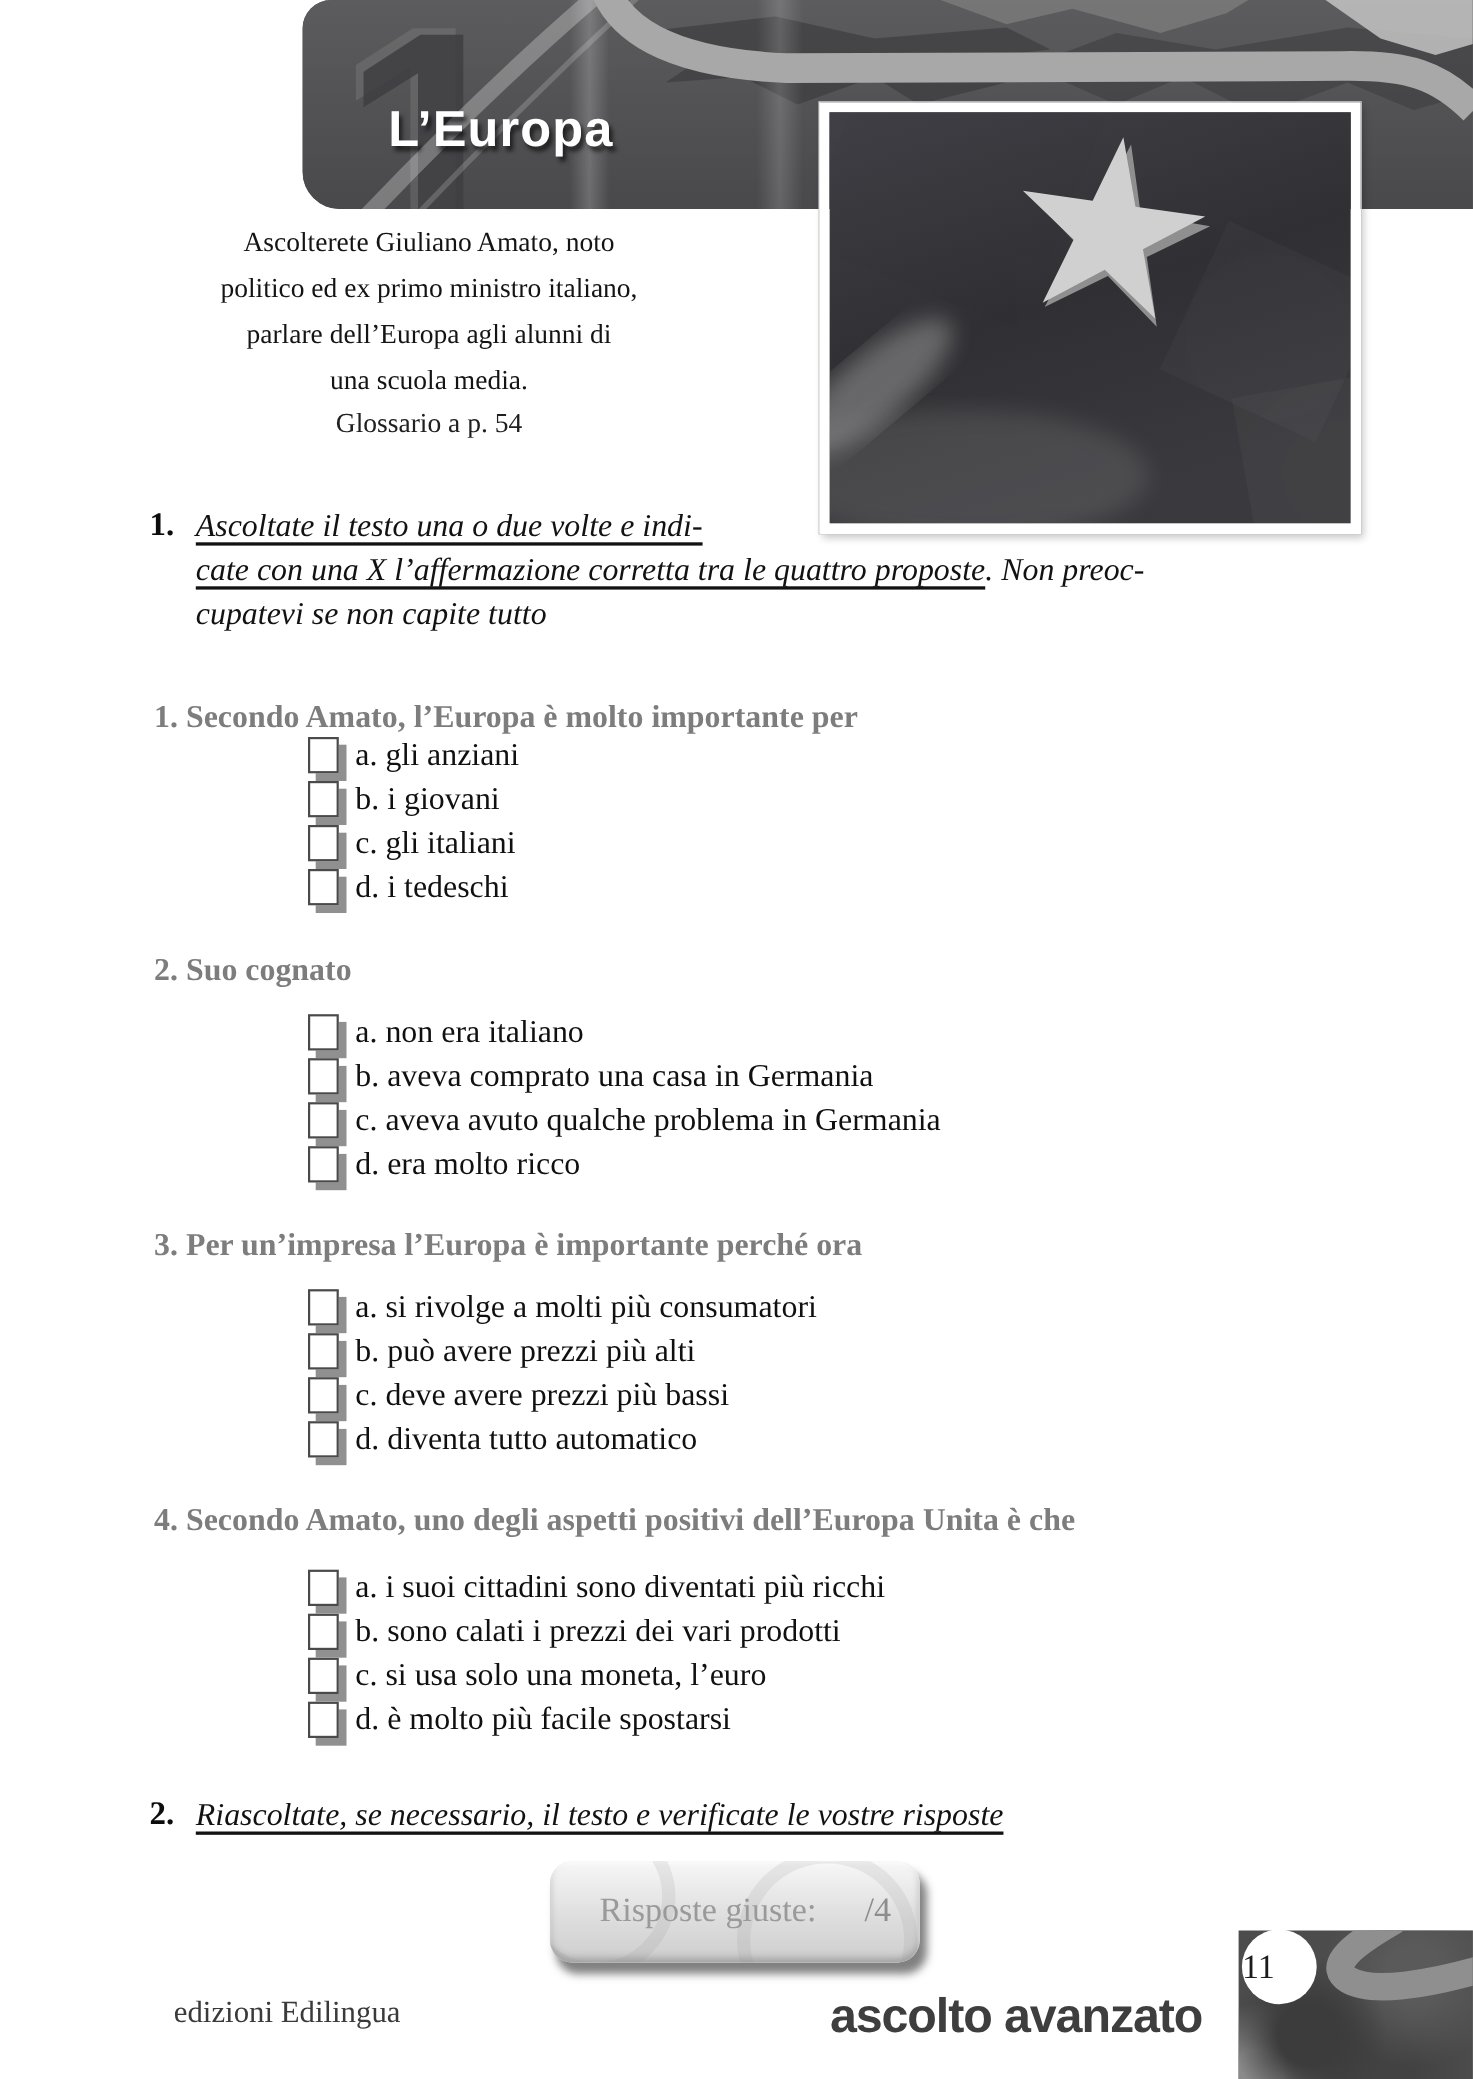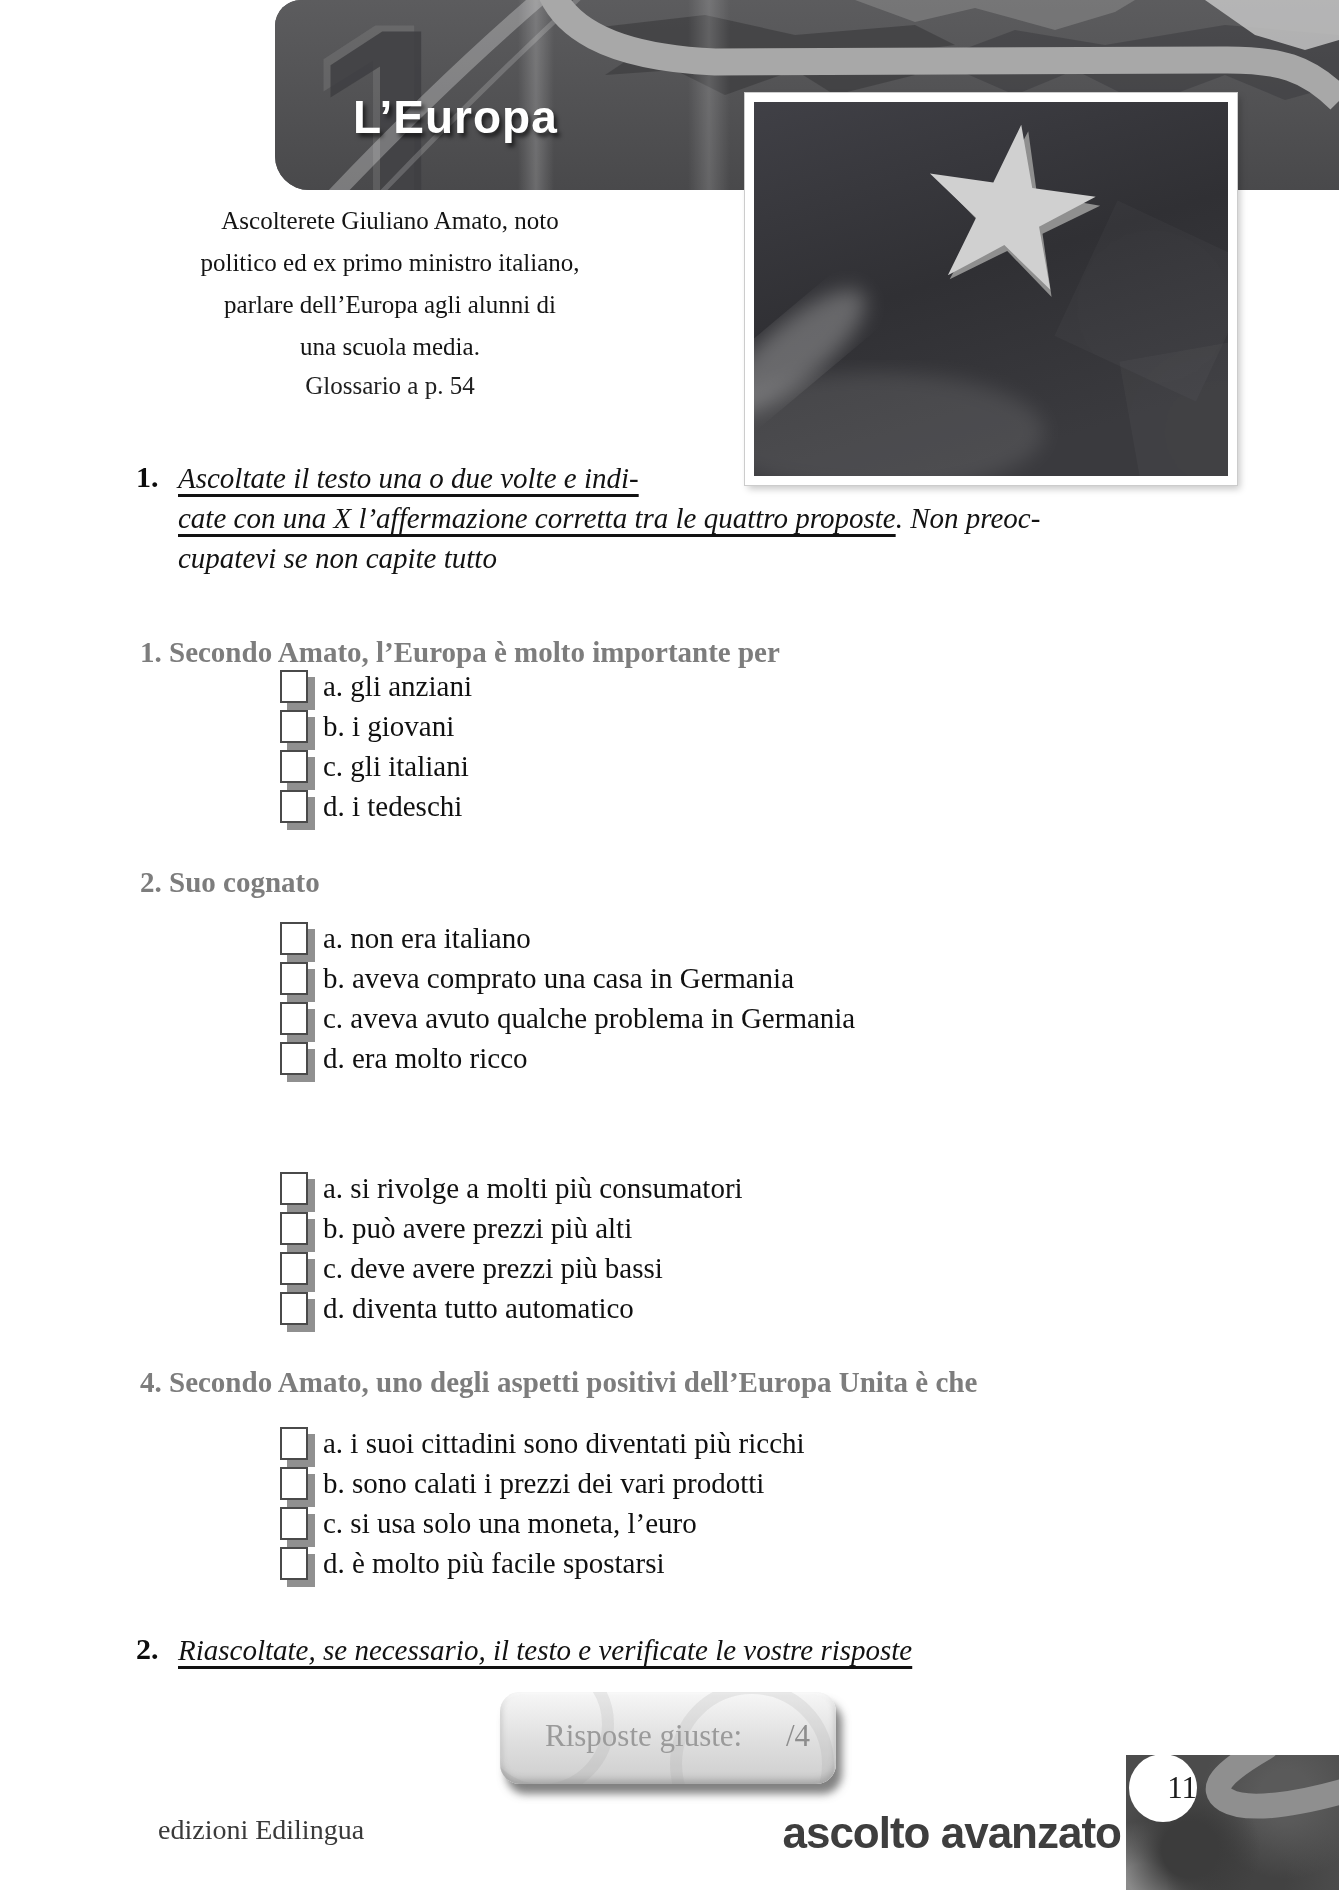--- a/index.html
+++ b/index.html
@@ -47,33 +47,33 @@
   .score-box{position:absolute;left:500px;top:1692px;width:336px;height:92px;
     border-radius:20px;overflow:hidden;
     background:linear-gradient(180deg,#f7f7f7,#dedede 55%,#cecece);
     box-shadow:6px 10px 8px rgba(75,75,75,0.70), inset 0 -4px 7px rgba(110,110,110,0.45), inset 0 2px 3px #ffffff;}
   .score-box .swirl{position:absolute;border:12px solid rgba(150,150,150,0.16);border-radius:50%;}
   .score-label{position:absolute;left:45px;top:26px;font-size:31px;color:#9a9a9a;font-family:Liberation Serif, serif;}
   .score-value{position:absolute;right:26px;top:26px;font-size:31px;color:#8d8d8d;}
 
   
   .publisher{position:absolute;left:158px;top:1814px;font-size:28px;color:#3a3a3a;}
-  .series{position:absolute;right:218px;top:1808px;
+  .series{position:absolute;right:246px;top:1808px;
     font-family:"Liberation Sans","DejaVu Sans",sans-serif;
     font-weight:bold;font-size:44px;color:#3e3e3e;letter-spacing:-1px;}
   .corner-art{position:absolute;left:1126px;top:1755px;width:213px;height:135px;
     background-color:#4c4c4c;
     background-image:
       radial-gradient(circle at 30% 70%, #3c3c3c 0 16%, transparent 40%),
       radial-gradient(circle at 75% 30%, #5a5a5a 0 14%, transparent 45%),
       radial-gradient(circle at 60% 90%, #424242 0 18%, transparent 50%),
       radial-gradient(circle at 8% 98%, #8a8a8a 0 10%, transparent 28%);
     overflow:hidden;}
   .page-circle{position:absolute;left:1129px;top:1754px;width:68px;height:68px;
-    border-radius:50%;background:#ffffff;display:flex;align-items:center;justify-content:flex-end;}
+    border-radius:50%;background:#ffffff;display:flex;align-items:center;justify-content:flex-start;}
   .page-circle span{font-size:31px;color:#1c1c1c;}
 </style>
 </head>
 <body>
 
 <div class="page">
 
   <div class="header-band">
     <svg class="band-art" width="1064" height="190" viewBox="0 0 1064 190">
       <defs>
@@ -188,20 +188,21 @@
     <div class="opt-row">
         <span class="cb"></span>
         <span class="opt-label">c. aveva avuto qualche problema in Germania</span>
       </div>
     <div class="opt-row">
         <span class="cb"></span>
         <span class="opt-label">d. era molto ricco</span>
       </div>
   </div>
 
+  <div class="q-title" style="top:1116px;">3. Per un’impresa l’Europa è importante perché ora</div>
   <div class="opt-group" style="top:1168px;">
     <div class="opt-row">
         <span class="cb"></span>
         <span class="opt-label">a. si rivolge a molti più consumatori</span>
       </div>
     <div class="opt-row">
         <span class="cb"></span>
         <span class="opt-label">b. può avere prezzi più alti</span>
       </div>
     <div class="opt-row">

